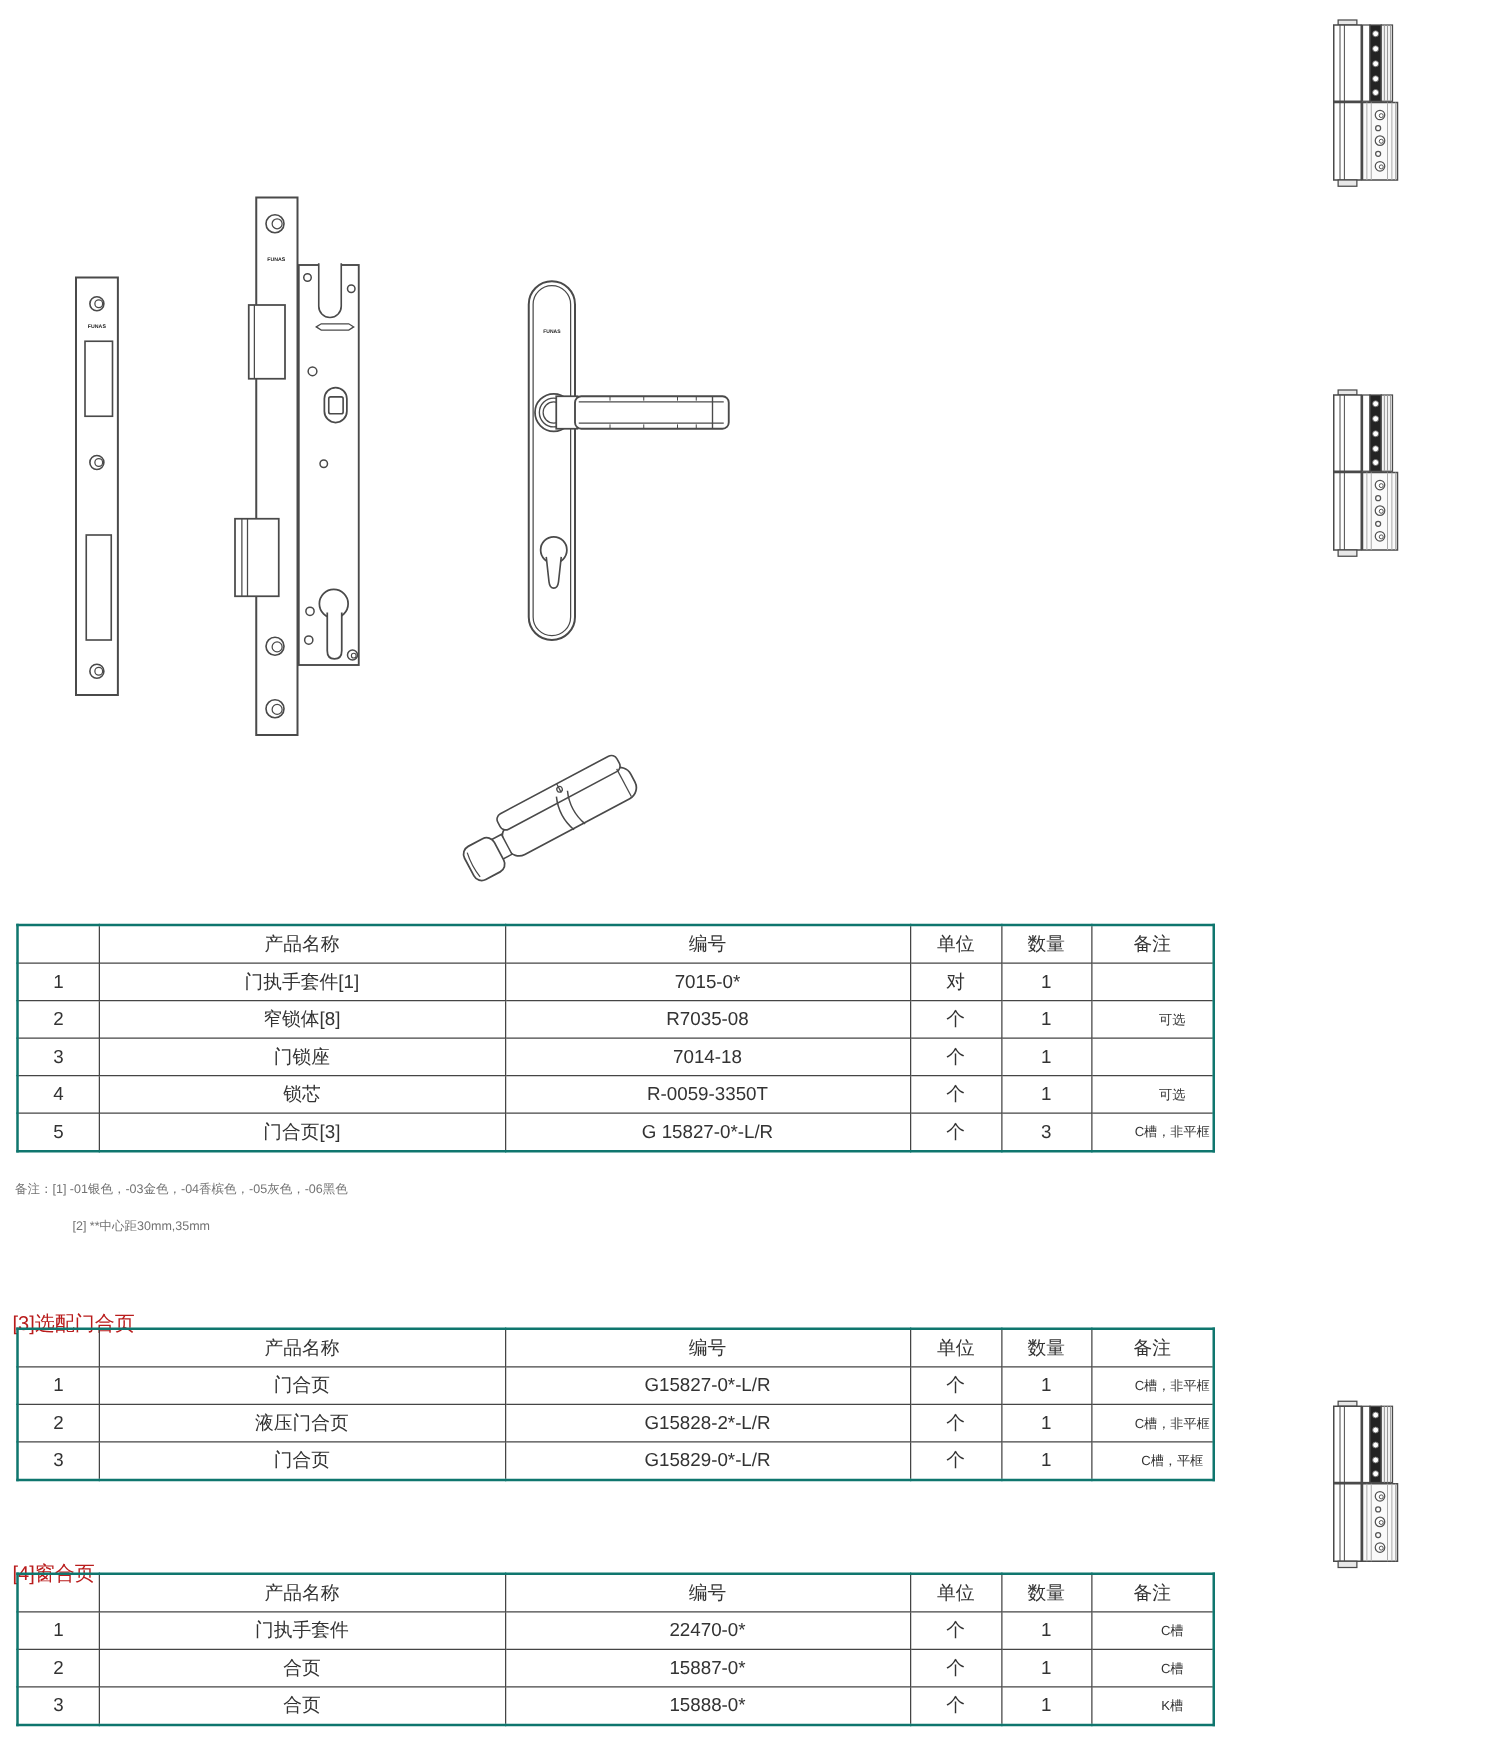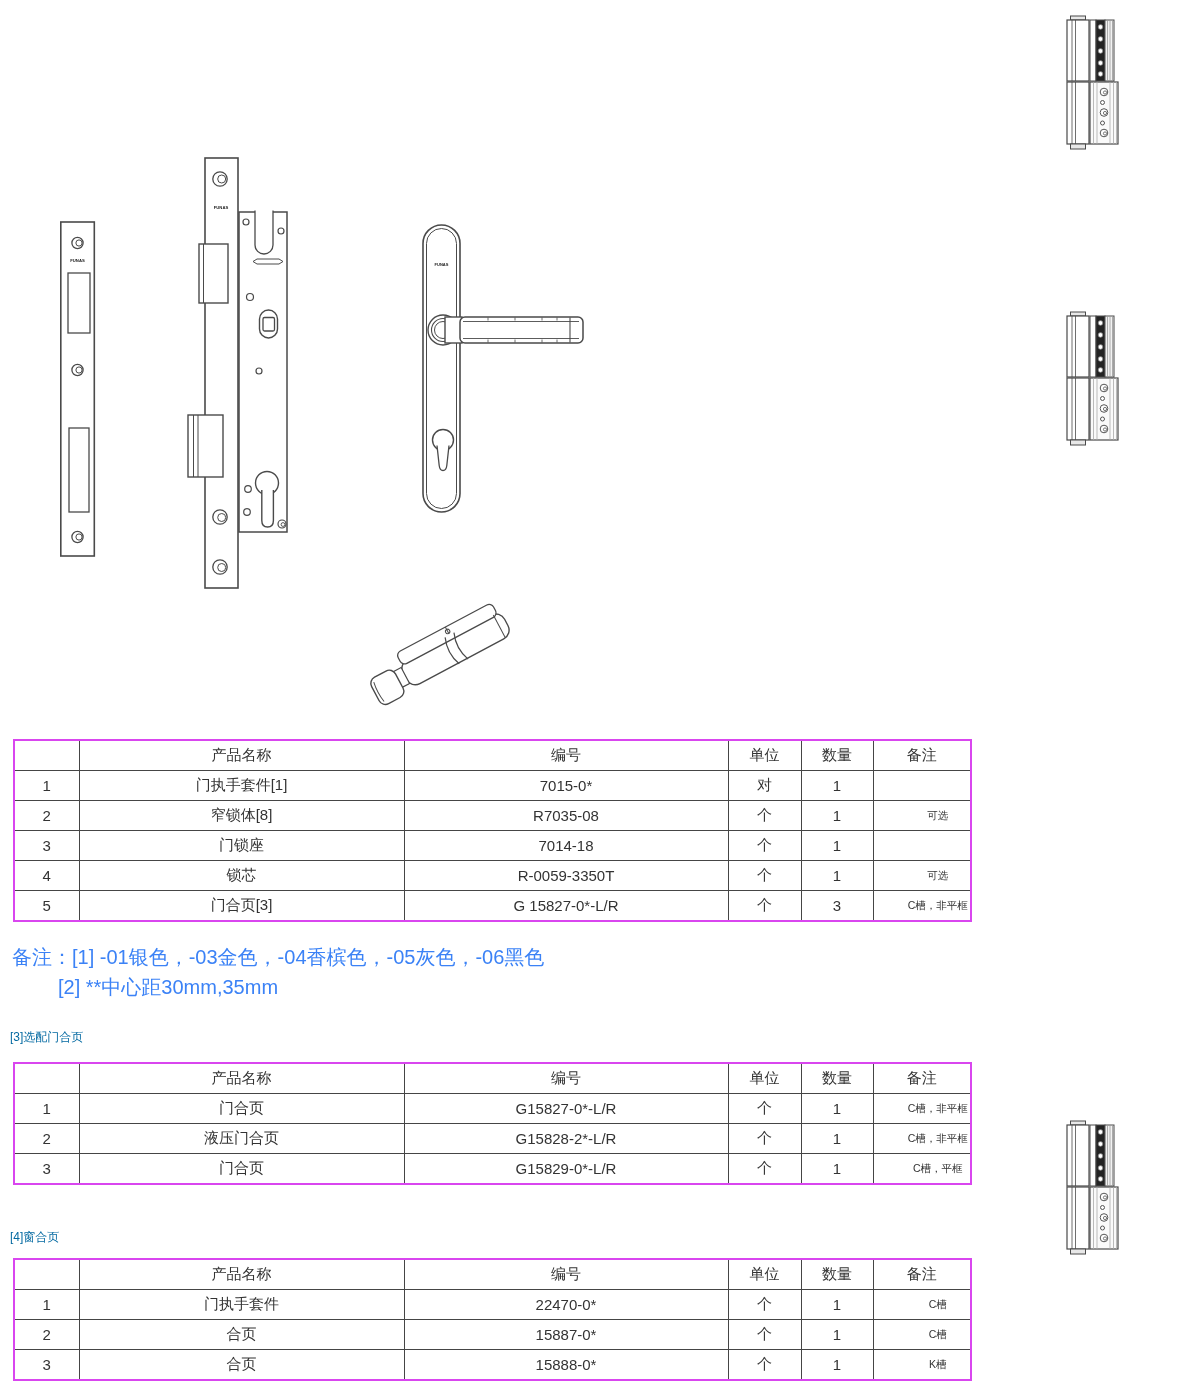--- a/index.html
+++ b/index.html
@@ -1,26 +1,26 @@
 <!DOCTYPE html>
 <html><head>
 <meta charset="utf-8">
 <style>
   html,body{margin:0;padding:0;background:#fff;}
   .page{position:relative;width:1200px;height:1400px;background:#fff;overflow:hidden;
         font-family:"Liberation Sans","DejaVu Sans",sans-serif;color:#333;}
   .drawing{position:absolute;}
   svg{display:block;}
   .parts-table{position:absolute;left:13px;width:957px;border-collapse:collapse;
-        table-layout:fixed;border:2px solid #d946ef;}
+        table-layout:fixed;border:2px solid #0f766e;}
   .parts-table td{border:1.4px solid #454545;height:29px;text-align:center;vertical-align:middle;
         font-size:15px;padding:0 2px;color:#333;overflow:hidden;white-space:nowrap;}
   .parts-table td.remark{font-size:10.5px;letter-spacing:0;padding-left:34px;}
-  .note-line{position:absolute;font-size:20px;color:#3b82f6;white-space:nowrap;}
-  .section-heading{position:absolute;font-size:12px;color:#0369a1;white-space:nowrap;}
+  .note-line{position:absolute;font-size:10px;color:#737373;white-space:nowrap;}
+  .section-heading{position:absolute;font-size:16px;color:#b91c1c;white-space:nowrap;margin-top:20px;}
   text{font-family:"Liberation Sans","DejaVu Sans",sans-serif;}
 </style>
 </head>
 <body>
 
 <div class="page">
 
   <div class="drawing" style="left:56px;top:216px;">
     <svg width="44" height="346" viewBox="0 0 44 346" fill="none" stroke="#4a4a4a">
       <rect x="4.8" y="6" width="33.5" height="334" fill="#fff" stroke-width="1.6"></rect>

